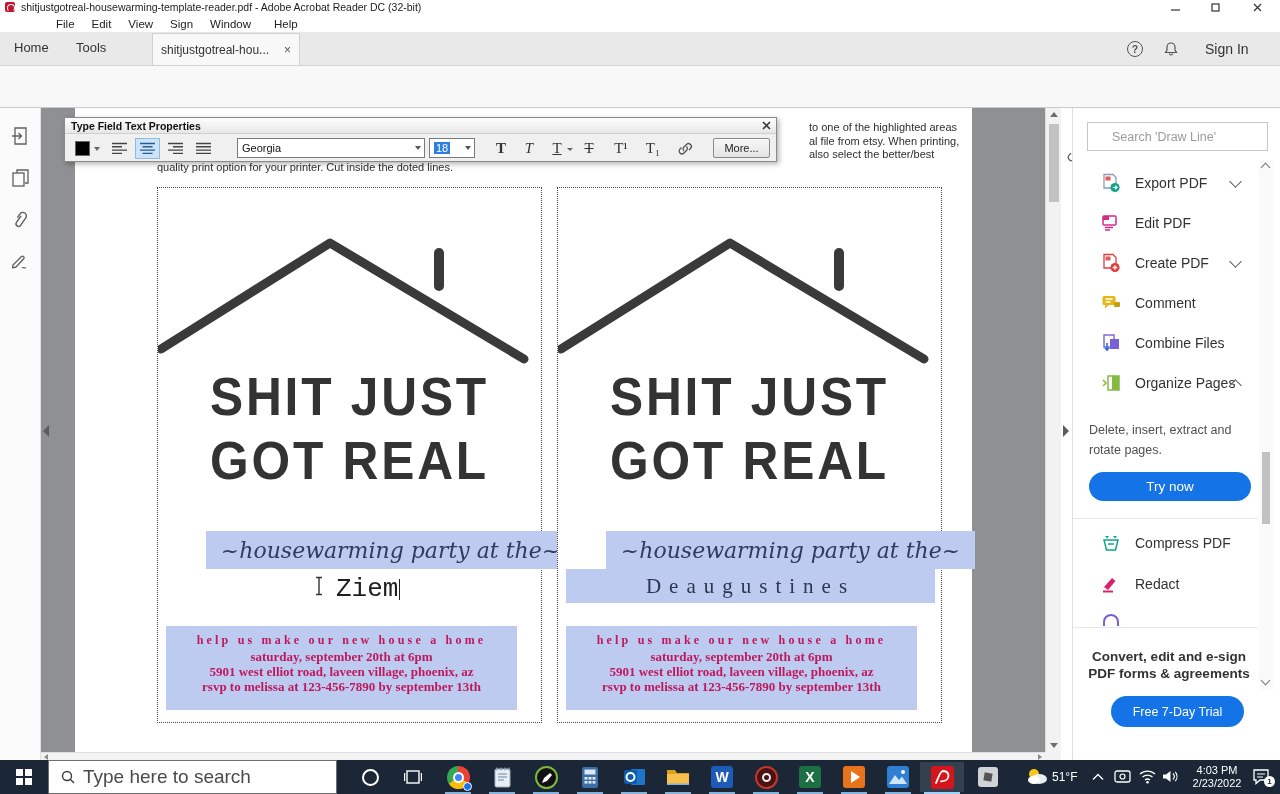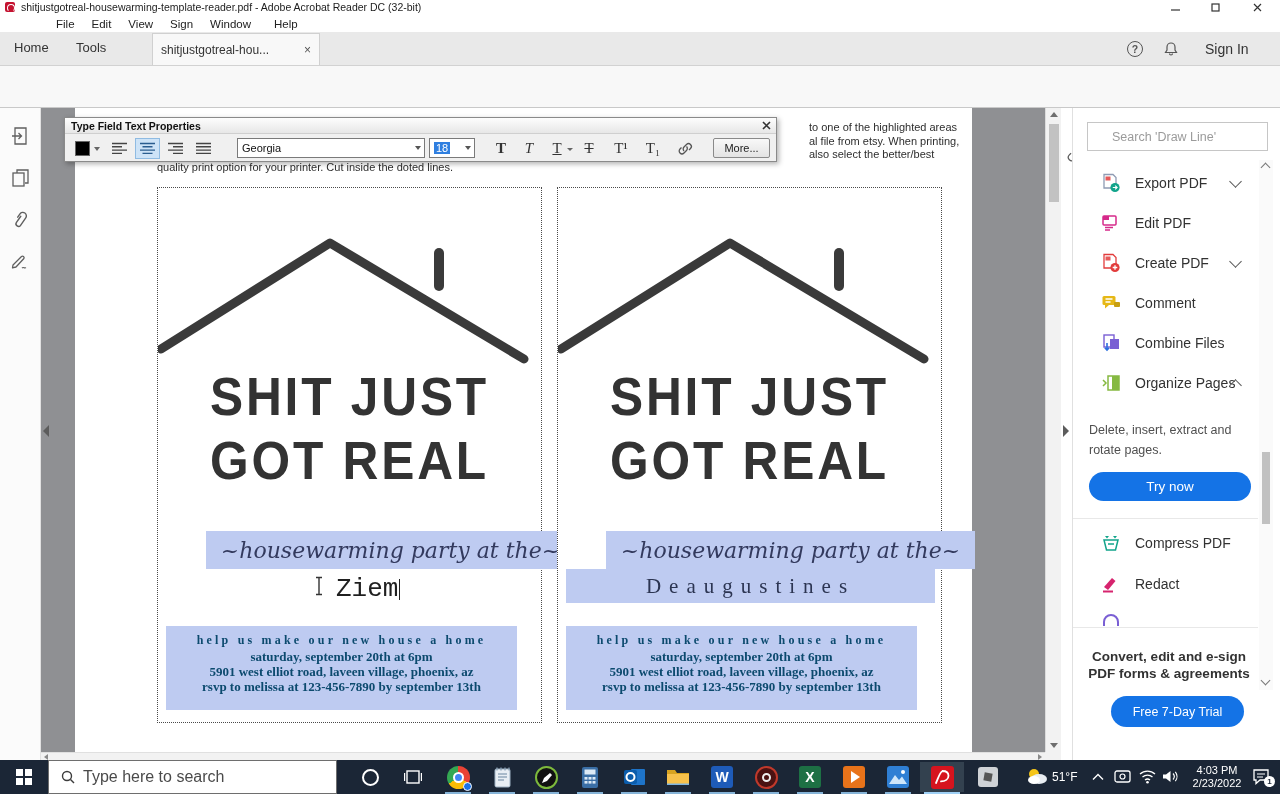--- a/index.html
+++ b/index.html
@@ -14,21 +14,21 @@
   #titlebar .wtitle { position:absolute; left:21px; top:1px; font-size:10.5px; color:#1c1c1c; white-space:nowrap; }
   .winbtn { position:absolute; top:0px; width:34px; height:14px; display:flex; align-items:center; justify-content:center; }
   .winbtn svg { display:block; }
 
   
   #menubar { position:absolute; left:0; top:15px; width:1280px; height:17px; background:#fff; display:flex; align-items:center; gap:17px; padding-left:8px; font-size:11.5px; color:#222;margin-left:48px; }
 
   
   #tabbar { position:absolute; left:0; top:32px; width:1280px; height:34px; background:#e9e9e9; border-bottom:1px solid #d2d2d2; }
   .navtab { position:absolute; top:8px; font-size:13px; color:#333; }
-  #doctab { position:absolute; left:152px; top:1px; width:168px; height:32px; background:#f8f8f8; border:1px solid #d0d0d0; border-bottom:none; display:flex; align-items:center; padding:0 8px; }
+  #doctab { position:absolute; left:152px; top:1px; width:148px; height:32px; background:#f8f8f8; border:1px solid #d0d0d0; border-bottom:none; display:flex; align-items:center; padding:0 8px; }
   #doctab .dlabel { font-size:12px; color:#333; white-space:nowrap; overflow:hidden; flex:1; }
   #doctab .dclose { font-size:12px; color:#555; margin-left:6px; }
   #helpico { position:absolute; left:1127px; top:9px; width:16px; height:16px; border:1.2px solid #555; border-radius:50%; color:#555; font-size:10.5px; text-align:center; line-height:14px; font-weight:bold; }
   #signin { position:absolute; left:1205px; top:9px; font-size:14px; color:#333; }
 
   
   #toolbar { position:absolute; left:0; top:66px; width:1280px; height:42px; background:#f8f8f8; border-bottom:1px solid #c9c9c9; }
   .tb { position:absolute; top:77px; width:20px; height:20px; display:flex; align-items:center; justify-content:center; }
   .tsep { position:absolute; top:76px; width:1px; height:23px; background:#d8d8d8; }
   #pageinput { position:absolute; left:268px; top:77px; width:27px; height:20px; border:1px solid #b3b3b3; background:#fff; text-align:center; font-size:11.5px; color:#333; font-family:"Liberation Sans",sans-serif; }
@@ -47,21 +47,21 @@
   .card { position:absolute; top:79px; width:385px; height:536px; border:1px dotted #4a4a4a; background:#fff; }
   .roofsvg { position:absolute; left:0; top:40px; }
   .headline { position:absolute; left:0; top:176px; width:100%; text-align:center; font-weight:700; color:#333; font-size:54px; line-height:64px; letter-spacing:3px; transform:scaleX(.92); }
   .scriptband { position:absolute; left:8px; top:343px; width:369px; height:38px; background:#becbf1; display:flex; align-items:center; justify-content:center;margin-left:40px; }
   .scriptband span { font-family:"DejaVu Serif",serif; font-style:italic; font-size:22px; color:#333a5e; white-space:nowrap; }
   .namerow { position:absolute; left:8px; top:381px; width:369px; height:34px; }
   .namerow.bluefill { background:#becbf1; display:flex; align-items:center; justify-content:center; }
   .typedname { position:absolute; left:170px; top:5px; font-family:Liberation Mono, monospace; font-size:26px; color:#1f1f1f; display:inline-flex; align-items:center; }
   .textcaret { display:inline-block; width:1px; height:21px; background:#222; margin-left:1px; }
   .spacedname { font-family:"Liberation Serif",serif; font-size:21px; letter-spacing:8px; color:#2c3552; }
-  .infoblock { position:absolute; left:8px; top:438px; width:351px; height:84px; background:#becbf1; text-align:center; padding-top:7px; font-family:"Liberation Serif",serif; color:#0c4a6e; }
+  .infoblock { position:absolute; left:8px; top:438px; width:351px; height:84px; background:#becbf1; text-align:center; padding-top:7px; font-family:"Liberation Serif",serif; color:#be185d; }
   .infoblock .l1 { font-size:12px; font-weight:bold; letter-spacing:3.2px; margin-bottom:1px; }
   .infoblock .ln { font-size:13px; font-weight:bold; line-height:15px; }
 
   
   #vscroll { position:absolute; left:1045px; top:108px; width:16px; height:644px; background:#f2f2f2; border-left:1px solid #dcdcdc; }
   #vthumb { position:absolute; left:3px; top:16px; width:10px; height:78px; background:#c2c2c2; }
   #hscroll { position:absolute; left:41px; top:752px; width:1004px; height:8px; background:#f2f2f2; border-top:1px solid #e0e0e0; }
   #scorner { position:absolute; left:1045px; top:752px; width:16px; height:8px; background:#f2f2f2; }
   .scroll-arrow { width:0; height:0; position:absolute; }
   #collapseL { position:absolute; left:43px; top:425px; width:0; height:0; border-top:6px solid transparent; border-bottom:6px solid transparent; border-right:6px solid #5c5c5c; }
@@ -99,21 +99,21 @@
   #sb-scroll { position:absolute; left:186px; top:52px; width:14px; height:530px; background:#fafafa; }
   #sb-thumb { position:absolute; left:3px; top:292px; width:8px; height:72px; background:#c1c1c1; }
   .minichev { position:absolute; left:3px; width:7px; height:7px; border-right:1.5px solid #777; border-bottom:1.5px solid #777; }
 
   
   #taskbar { position:absolute; left:0; top:760px; width:1280px; height:34px; background:#1b2636; }
   #startbtn { position:absolute; left:0; top:0; width:48px; height:34px; display:flex; align-items:center; justify-content:center; }
   .winlogo { display:grid; grid-template-columns:7px 7px; grid-template-rows:7px 7px; gap:1.5px; }
   .winlogo i { background:#fff; }
   #tb-search { position:absolute; left:48px; top:0px; width:289px; height:34px; background:#fff; border:1px solid #6e6e6e; display:flex; align-items:center; }
-  #tb-search input { border:none; outline:none; font-size:16px; color:#b91c1c; width:230px; font-family:"Liberation Sans",sans-serif; }
+  #tb-search input { border:none; outline:none; font-size:19px; color:#b91c1c; width:230px; font-family:"Liberation Sans",sans-serif; }
   #tb-search input::placeholder { color:#4a4a4a; }
   .tbico { position:absolute; top:2px; width:40px; height:30px; display:flex; align-items:center; justify-content:center; }
   .runind { position:absolute; bottom:-2px; left:7px; width:26px; height:2px; background:#86b4d8; }
   .appactive { background:#33414f; }
   .trayico { position:absolute; top:8px; }
   #clock { position:absolute; left:1184px; top:4px; width:66px; text-align:center; color:#fff; font-size:11px; line-height:13px; }
   #badge { position:absolute; left:12px; top:8px; width:11px; height:11px; background:#fff; border-radius:50%; color:#1b2636; font-size:8px; font-weight:bold; text-align:center; line-height:11px; }
 
   svg { display:block; }
 </style>

